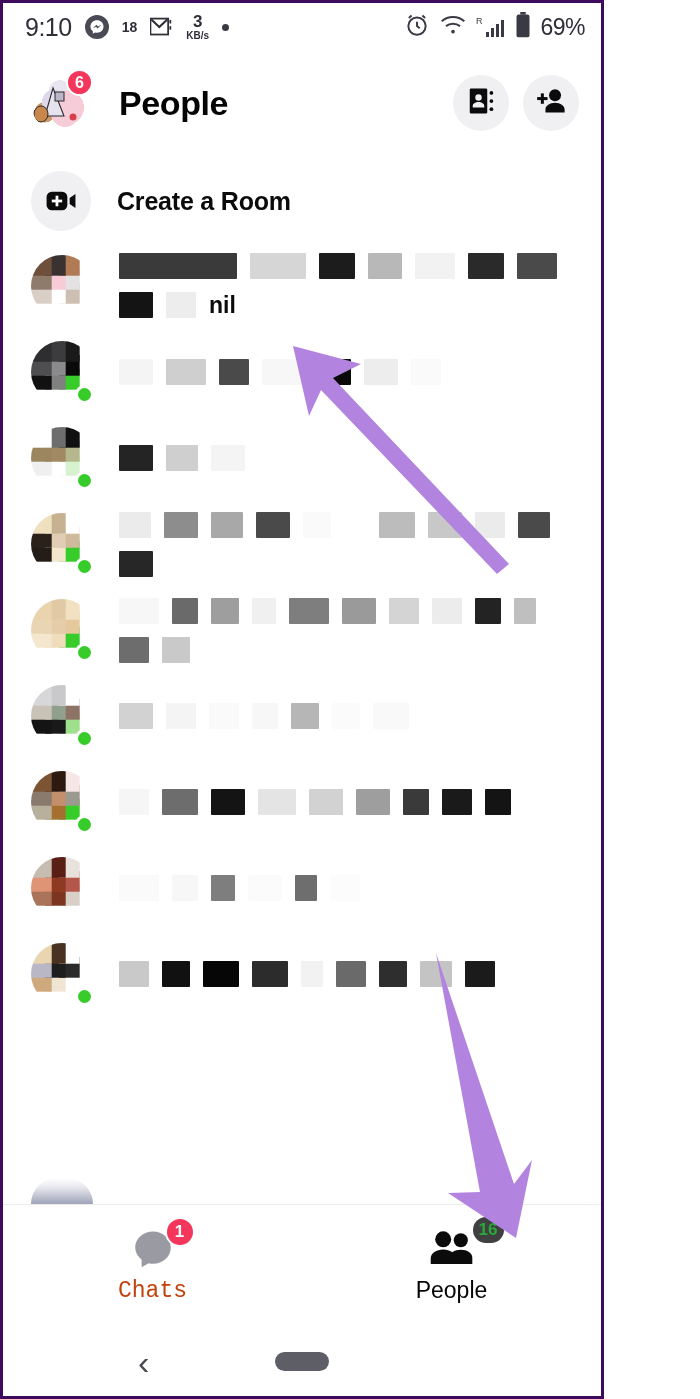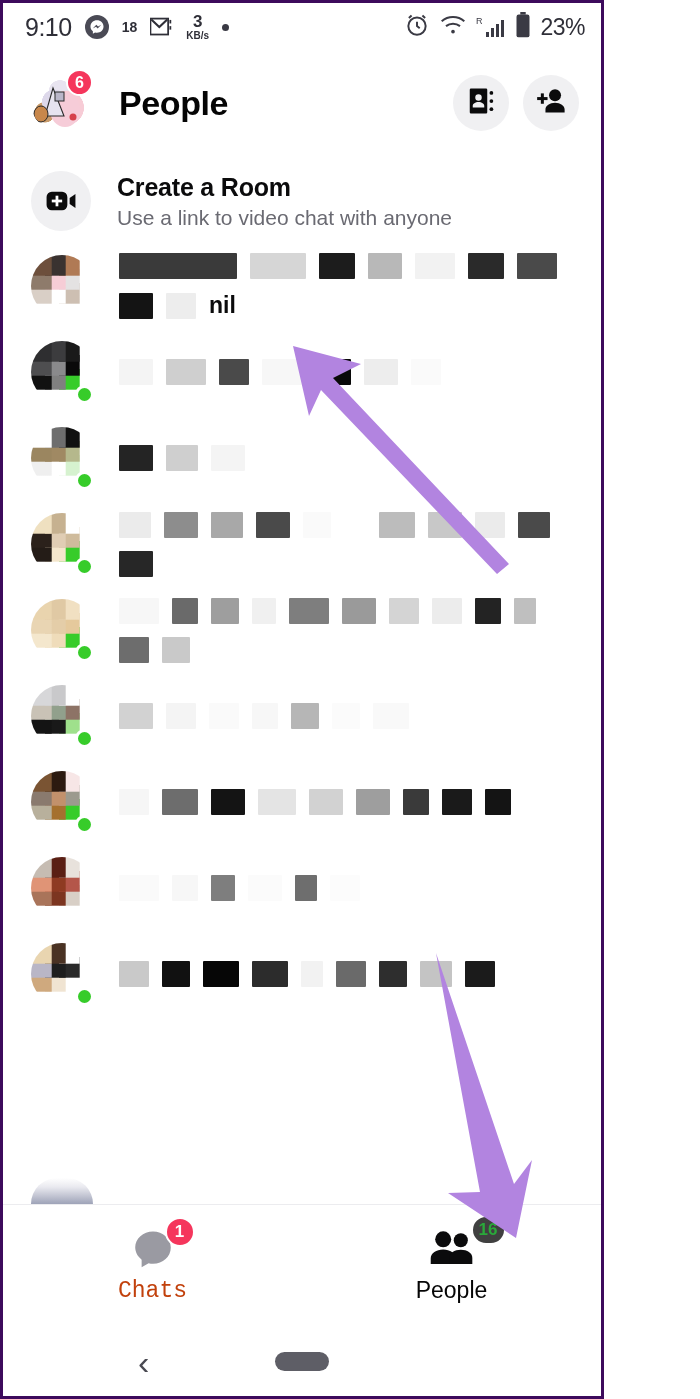--- a/index.html
+++ b/index.html
@@ -107,21 +107,21 @@
   .cav-img{
     width:62px;height:62px;border-radius:50%;
     background-size:33.4% 33.4%;
     image-rendering:pixelated;
   }
   .dot{
     position:absolute; right:-1px; bottom:-1px;
     width:19px;height:19px;border-radius:50%;
     border:3px solid #fff;
   }
-  .cname{ margin-left:26px; display:flex; align-items:center; gap:13px; flex-wrap:wrap; }
+  .cname{ margin-left:26px; display:flex; align-items:flex-start; gap:13px; flex-wrap:wrap; }
   .blk{ height:26px; display:inline-block; border-radius:1px; }
 
   
   .cutrow{ padding:0 28px; }
   .cut-av{
     width:62px;height:26px;
     border-radius:31px 31px 0 0;
     background:linear-gradient(180deg,#ffffff 0%,#e9e9ef 35%,#9ea3b8 100%);
   }
   .divider{ height:1px;background:#ececef;width:100%; }
@@ -221,21 +221,21 @@
           <rect x="20" y="9" width="3" height="13" fill="#3a3a44"></rect>
           <rect x="25" y="5" width="3" height="17" fill="#3a3a44"></rect>
         </svg>
       </span>
       <span>
         <svg width="16" height="26" viewBox="0 0 14 24">
           <rect x="4.5" y="0" width="5" height="2.4" fill="#3a3a44"></rect>
           <rect x="1" y="2.4" width="12" height="21" rx="2" fill="#3a3a44"></rect>
         </svg>
       </span>
-      <span class="sb-batt-txt">23%</span>
+      <span class="sb-batt-txt">69%</span>
     </div>
   </div>
 
   <div class="header">
     <div class="avatar-wrap">
       <div class="profile-pic">
         <svg viewBox="0 0 58 58" width="58" height="58">
           <ellipse cx="34" cy="36" rx="15" ry="17" fill="#f6ccd8"></ellipse>
           <path d="M22 14 L33 42 L14 42 Z" fill="#e6e3ef" stroke="#2b2b2b" stroke-width="1.1"></path>
           <rect x="24" y="18" width="9" height="9" fill="#b9b6c9" stroke="#2b2b2b" stroke-width="1"></rect>
@@ -276,21 +276,20 @@
     <div class="room-ic">
       <svg viewBox="0 0 26 20" fill="#0b0b0c">
         <rect x="0.5" y="2" width="18" height="16" rx="4.5"></rect>
         <path d="M20.5 7.5 L25.5 4 v12 l-5-3.5z"></path>
         <rect x="8.3" y="5.4" width="2.4" height="9.2" fill="#ffffff"></rect>
         <rect x="5" y="8.8" width="9" height="2.4" fill="#ffffff"></rect>
       </svg>
     </div>
     <div class="room-txt">
       <div class="room-title">Create a Room</div>
-      <div class="room-sub">Use a link to video chat with anyone</div>
     </div>
   </div>
 
   <div class="list" id="contact-list">
       <div class="crow">
         <div class="cav">
           <div class="cav-img" style="background: linear-gradient(rgb(109, 79, 60), rgb(109, 79, 60)) 0% 0% / 33.4% 33.4% no-repeat, linear-gradient(rgb(58, 50, 48), rgb(58, 50, 48)) 33.4% 0% / 33.4% 33.4% no-repeat, linear-gradient(rgb(176, 122, 85), rgb(176, 122, 85)) 66.8% 0% / 33.4% 33.4% no-repeat, linear-gradient(rgb(142, 123, 107), rgb(142, 123, 107)) 0% 33.4% / 33.4% 33.4% no-repeat, linear-gradient(rgb(246, 205, 214), rgb(246, 205, 214)) 33.4% 33.4% / 33.4% 33.4% no-repeat, linear-gradient(rgb(228, 226, 226), rgb(228, 226, 226)) 66.8% 33.4% / 33.4% 33.4% no-repeat, linear-gradient(rgb(217, 207, 198), rgb(217, 207, 198)) 0% 66.8% / 33.4% 33.4% no-repeat, linear-gradient(rgb(255, 255, 255), rgb(255, 255, 255)) 33.4% 66.8% / 33.4% 33.4% no-repeat, linear-gradient(rgb(205, 191, 178), rgb(205, 191, 178)) 66.8% 66.8% / 33.4% 33.4% no-repeat;"></div>
         </div>
         <div class="cname">
           <span class="blk" style="width: 118px; background: rgb(58, 58, 58);"></span>

